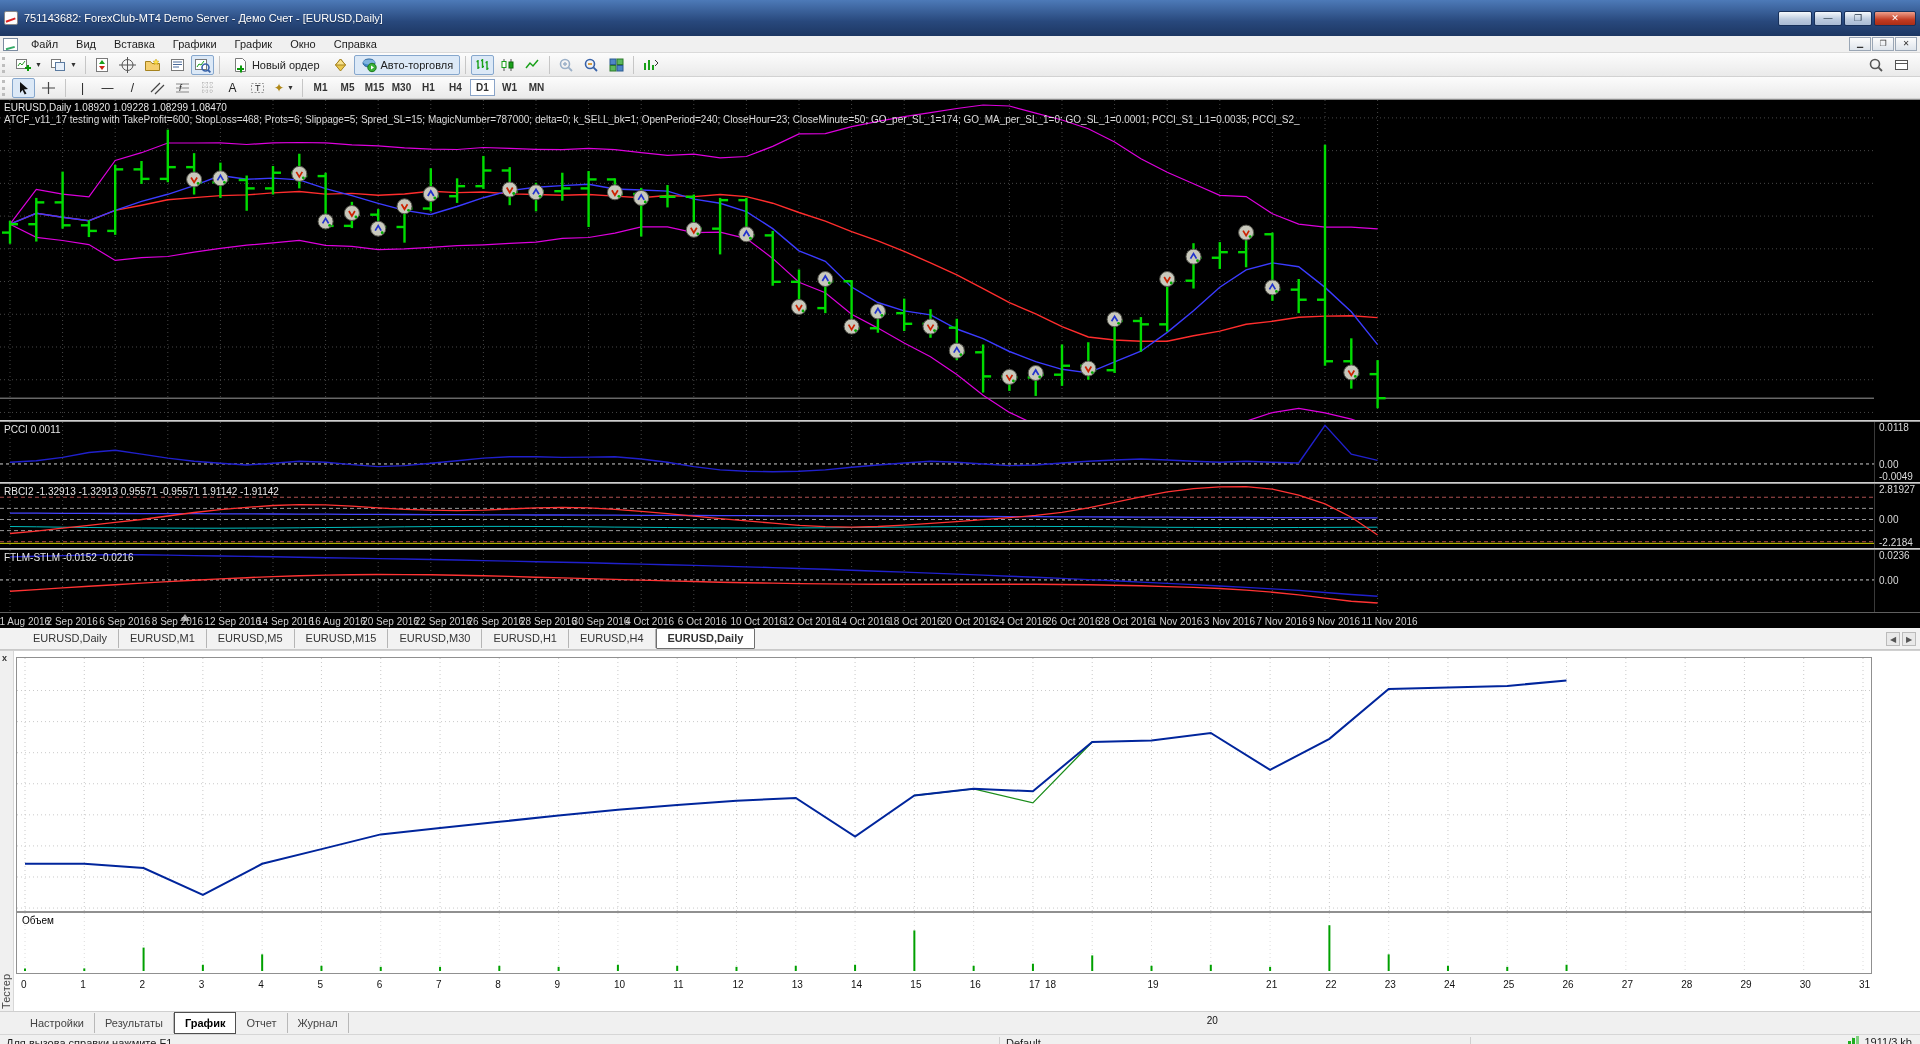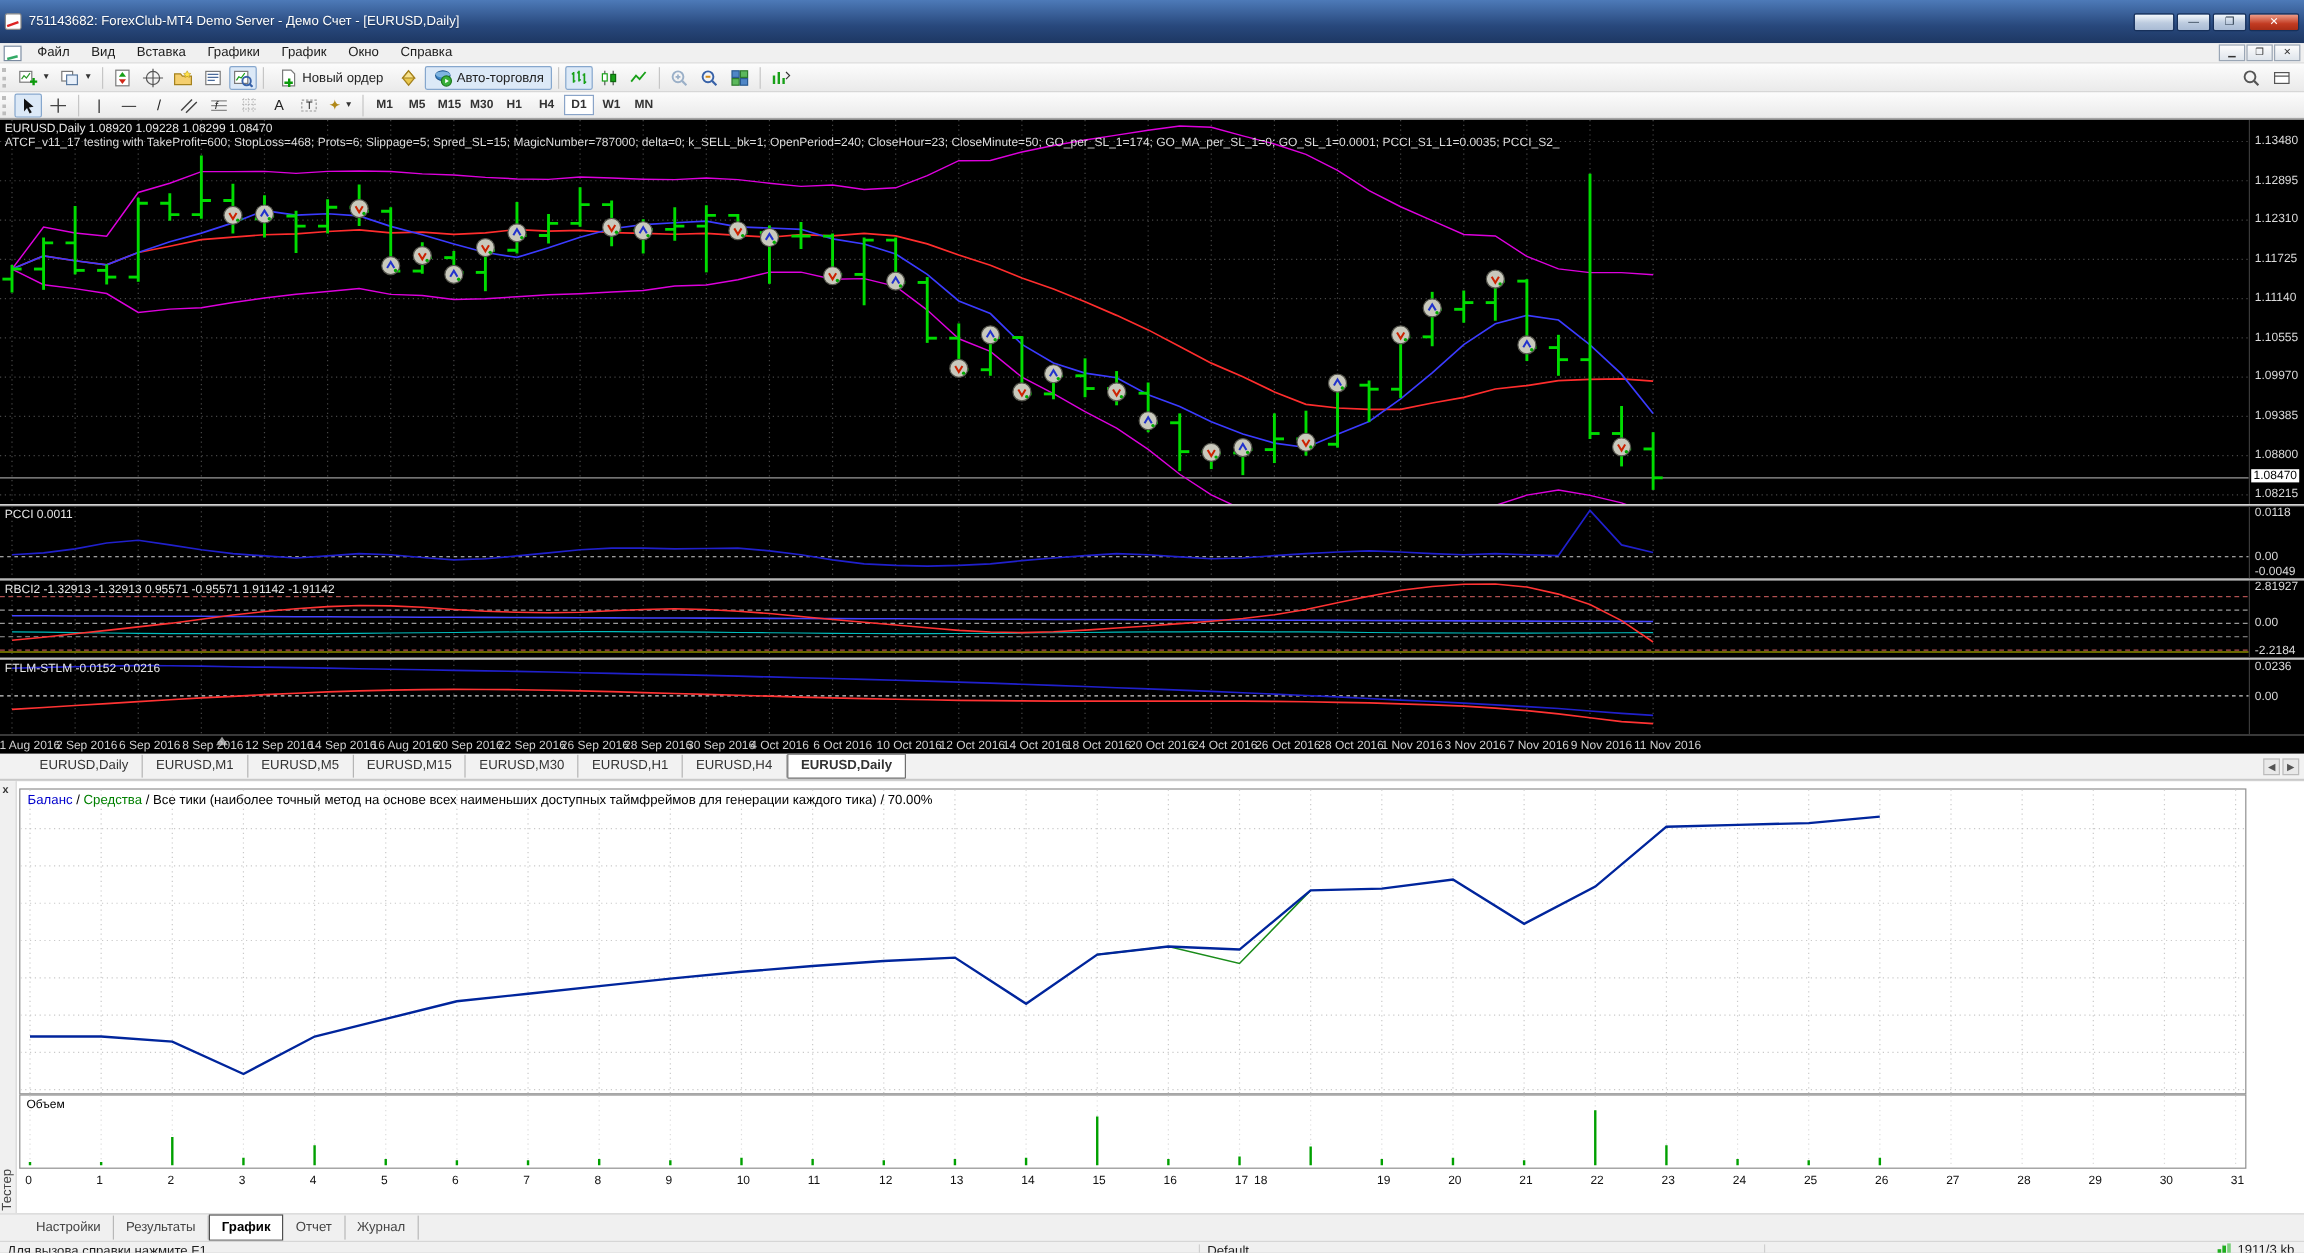--- a/index.html
+++ b/index.html
@@ -602,33 +602,20 @@
         <circle cx="1250.1000000000001" cy="136.58741258741185" r="1.4" fill="#00aa00"></circle>
         <circle cx="1272.4" cy="187.4125874125869" r="7.5" fill="#c9c9bd" stroke="#55554d" stroke-width="1"></circle>
         <path d="M1269.4 189.4125874125869 L1272.4 184.4125874125869 L1275.4 189.4125874125869" stroke="#2233cc" fill="none" stroke-width="1.7"></path>
         <circle cx="1276.4" cy="191.4125874125869" r="1.4" fill="#00aa00"></circle>
         <circle cx="1351.3" cy="272.44755244755265" r="7.5" fill="#c9c9bd" stroke="#55554d" stroke-width="1"></circle>
         <path d="M1348.3 270.44755244755265 L1351.3 275.44755244755265 L1354.3 270.44755244755265" stroke="#cc2200" fill="none" stroke-width="1.7"></path>
         <circle cx="1355.3" cy="276.44755244755265" r="1.4" fill="#00aa00"></circle>
       </svg>
     <div class="ovl" style="left:4px;top:2px">EURUSD,Daily  1.08920 1.09228 1.08299 1.08470</div>
     <div class="ovl" style="left:4px;top:14px;color:#dcdcdc">ATCF_v11_17 testing with TakeProfit=600; StopLoss=468; Prots=6; Slippage=5; Spred_SL=15; MagicNumber=787000; delta=0; k_SELL_bk=1; OpenPeriod=240; CloseHour=23; CloseMinute=50; GO_per_SL_1=174; GO_MA_per_SL_1=0; GO_SL_1=0.0001; PCCI_S1_L1=0.0035; PCCI_S2_</div>
-    <div class="paxis" id="axis-main">
-        <span class="axis-label" style="top: 11.9021px;">1.13480</span>
-        <span class="axis-label" style="top: 44.6294px;">1.12895</span>
-        <span class="axis-label" style="top: 77.3566px;">1.12310</span>
-        <span class="axis-label" style="top: 110.084px;">1.11725</span>
-        <span class="axis-label" style="top: 142.811px;">1.11140</span>
-        <span class="axis-label" style="top: 175.538px;">1.10555</span>
-        <span class="axis-label" style="top: 208.266px;">1.09970</span>
-        <span class="axis-label" style="top: 240.993px;">1.09385</span>
-        <span class="axis-label" style="top: 273.72px;">1.08800</span>
-        <span class="axis-label" style="top: 306.448px;">1.08215</span>
-        <span class="bid-tag" style="top: 291.182px;">1.08470</span>
-      </div>
   </div>
   <div class="psep"></div>
   <div class="cpanel" id="p-pcci">
     <svg id="pcci-svg" width="1874" height="60">
         <line x1="10" y1="0" x2="10" y2="60" stroke="#474747" stroke-dasharray="1,3"></line>
         <line x1="62.6" y1="0" x2="62.6" y2="60" stroke="#474747" stroke-dasharray="1,3"></line>
         <line x1="115.2" y1="0" x2="115.2" y2="60" stroke="#474747" stroke-dasharray="1,3"></line>
         <line x1="167.8" y1="0" x2="167.8" y2="60" stroke="#474747" stroke-dasharray="1,3"></line>
         <line x1="220.4" y1="0" x2="220.4" y2="60" stroke="#474747" stroke-dasharray="1,3"></line>
         <line x1="273" y1="0" x2="273" y2="60" stroke="#474747" stroke-dasharray="1,3"></line>
@@ -796,23 +783,20 @@
     <span class="tab-arrow">▶</span>
   </span>
 </div>
 
 <div class="tester">
   <div class="strip">
     <span class="closex">x</span>
     <span class="vtext">Тестер</span>
   </div>
   <div class="bal-frame">
-    <div class="thead">
-      <span class="blue">Баланс</span><span> / </span><span class="grn">Средства</span><span> / Все тики (наиболее точный метод на основе всех наименьших доступных таймфреймов для генерации каждого тика) / 70.00%</span>
-    </div>
     <svg id="bal-svg" width="1854" height="253">
         <line x1="8" y1="0" x2="8" y2="253" stroke="#c9c9c9" stroke-dasharray="1,3"></line>
         <line x1="67.29032258064515" y1="0" x2="67.29032258064515" y2="253" stroke="#c9c9c9" stroke-dasharray="1,3"></line>
         <line x1="126.58064516129032" y1="0" x2="126.58064516129032" y2="253" stroke="#c9c9c9" stroke-dasharray="1,3"></line>
         <line x1="185.8709677419355" y1="0" x2="185.8709677419355" y2="253" stroke="#c9c9c9" stroke-dasharray="1,3"></line>
         <line x1="245.16129032258064" y1="0" x2="245.16129032258064" y2="253" stroke="#c9c9c9" stroke-dasharray="1,3"></line>
         <line x1="304.4516129032258" y1="0" x2="304.4516129032258" y2="253" stroke="#c9c9c9" stroke-dasharray="1,3"></line>
         <line x1="363.741935483871" y1="0" x2="363.741935483871" y2="253" stroke="#c9c9c9" stroke-dasharray="1,3"></line>
         <line x1="423.0322580645161" y1="0" x2="423.0322580645161" y2="253" stroke="#c9c9c9" stroke-dasharray="1,3"></line>
         <line x1="482.3225806451613" y1="0" x2="482.3225806451613" y2="253" stroke="#c9c9c9" stroke-dasharray="1,3"></line>
@@ -929,21 +913,21 @@
       <span style="left: 597.903px;">10</span>
       <span style="left: 657.194px;">11</span>
       <span style="left: 716.484px;">12</span>
       <span style="left: 775.774px;">13</span>
       <span style="left: 835.065px;">14</span>
       <span style="left: 894.355px;">15</span>
       <span style="left: 953.645px;">16</span>
       <span style="left: 1012.94px;">17</span>
       <span style="left: 1029px; text-align: right;">18</span>
       <span style="left: 1131.52px;">19</span>
-      <span style="left: 1190.81px;">20</span>
+      <span style="left: 1190.81px; margin-top: 36px;">20</span>
       <span style="left: 1250.1px;">21</span>
       <span style="left: 1309.39px;">22</span>
       <span style="left: 1368.68px;">23</span>
       <span style="left: 1427.97px;">24</span>
       <span style="left: 1487.26px;">25</span>
       <span style="left: 1546.55px;">26</span>
       <span style="left: 1605.84px;">27</span>
       <span style="left: 1665.13px;">28</span>
       <span style="left: 1724.42px;">29</span>
       <span style="left: 1783.71px;">30</span>

